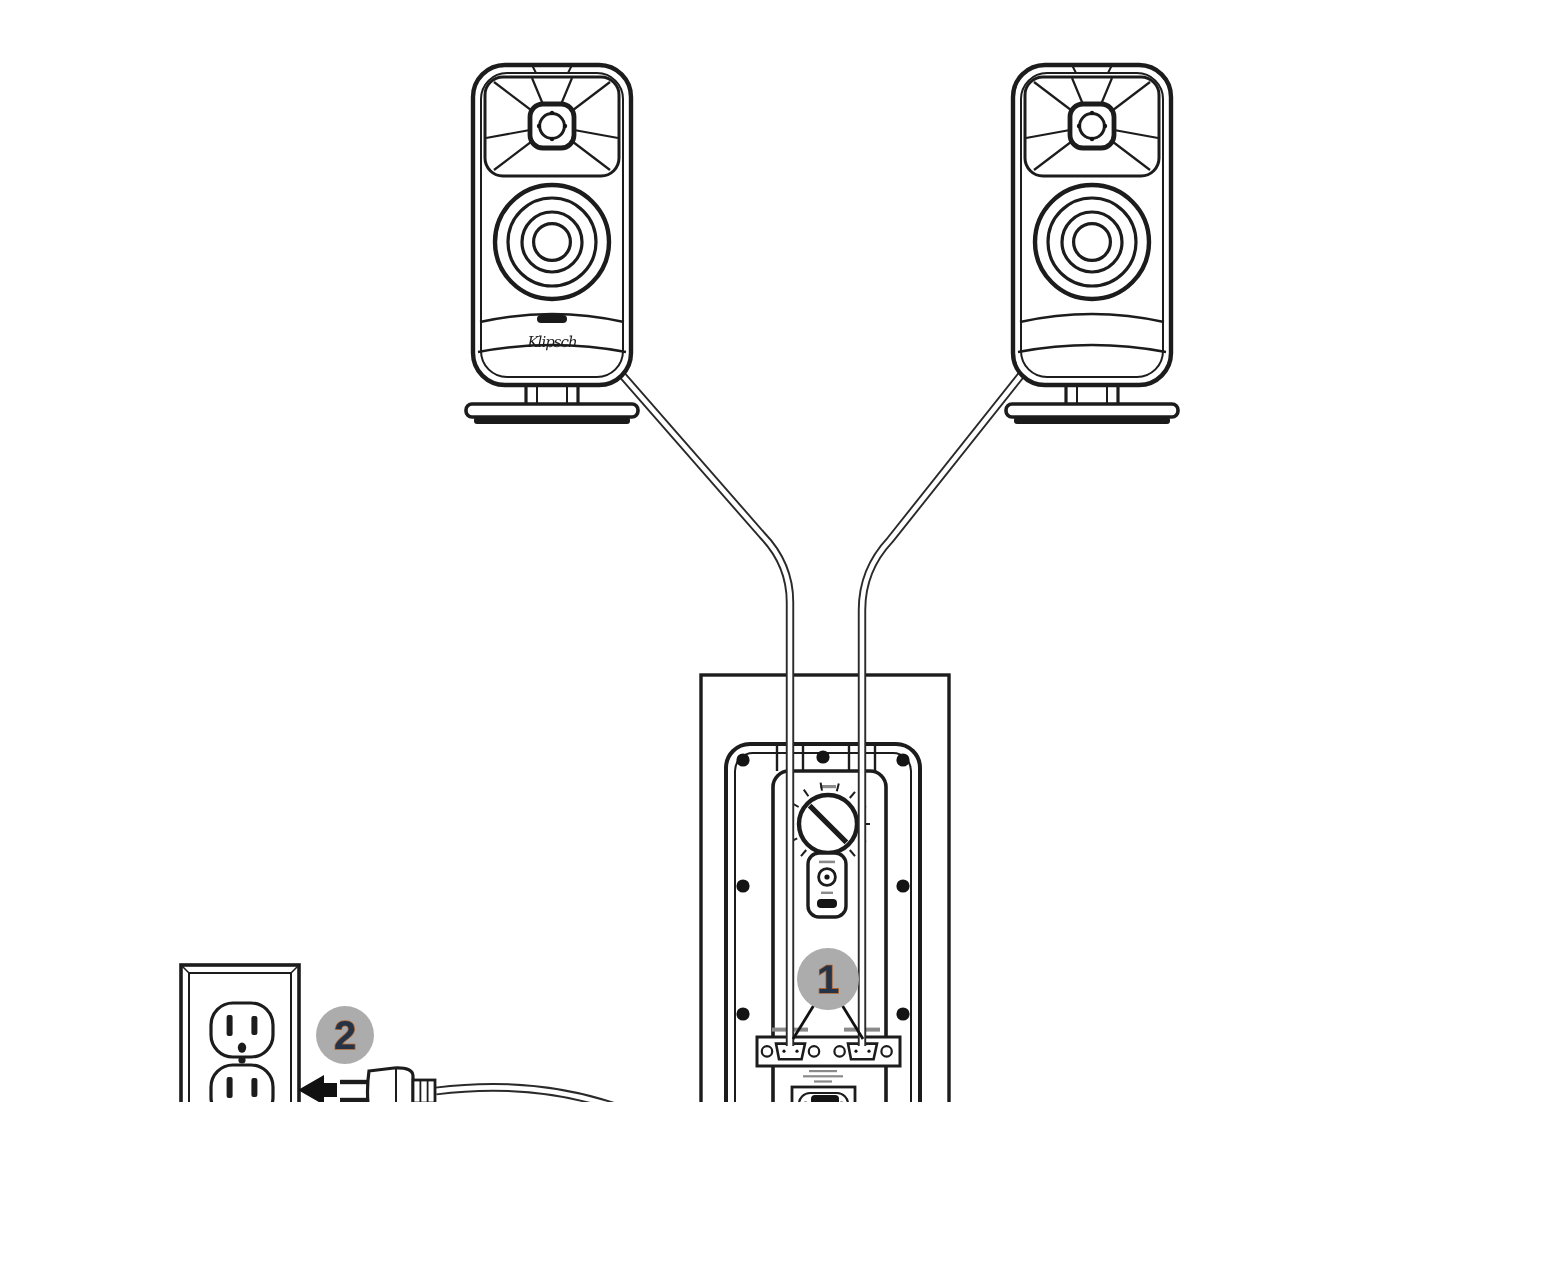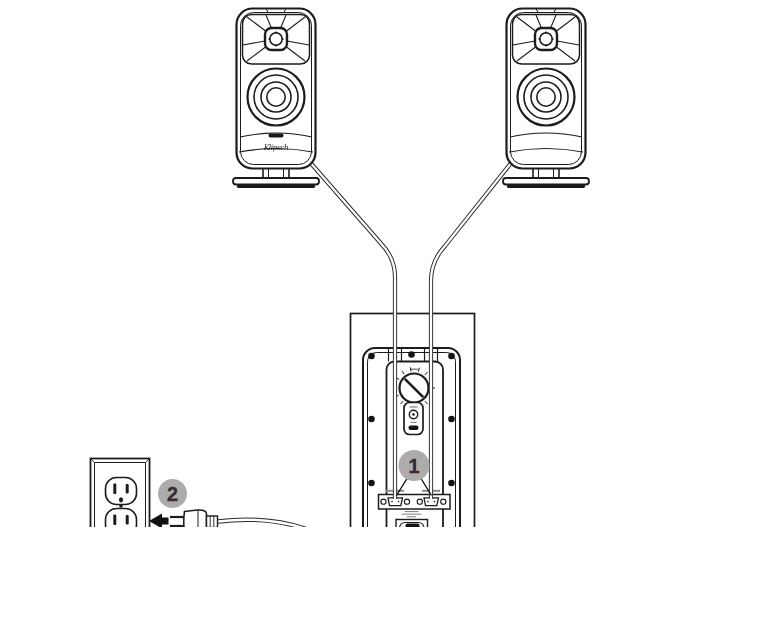--- a/index.html
+++ b/index.html
@@ -1,17 +1,17 @@
 <!DOCTYPE html>
 <html><head>
 <meta charset="utf-8">
 <style>
   html,body{margin:0;padding:0;background:#ffffff;}
   .stage{position:relative;width:778px;height:527px;background:#ffffff;overflow:hidden;
-         font-family:"Liberation Sans", sans-serif;}
+         font-family:"Liberation Sans", sans-serif;margin-top:24px;}
   svg{display:block;}
   .badge-num{font-family:"Liberation Sans", sans-serif;font-weight:bold;font-size:20px;
              fill:#263245;stroke:#a9622f;stroke-width:0.8;paint-order:stroke;text-anchor:middle;}
   .logo-text{font-family:"DejaVu Serif", serif;font-style:italic;font-size:7.5px;fill:#1a1a1a;
              text-anchor:middle;letter-spacing:-0.5px;}
   .smudge{fill:#8a8a8a;}
 </style>
 </head>
 <body>
 

